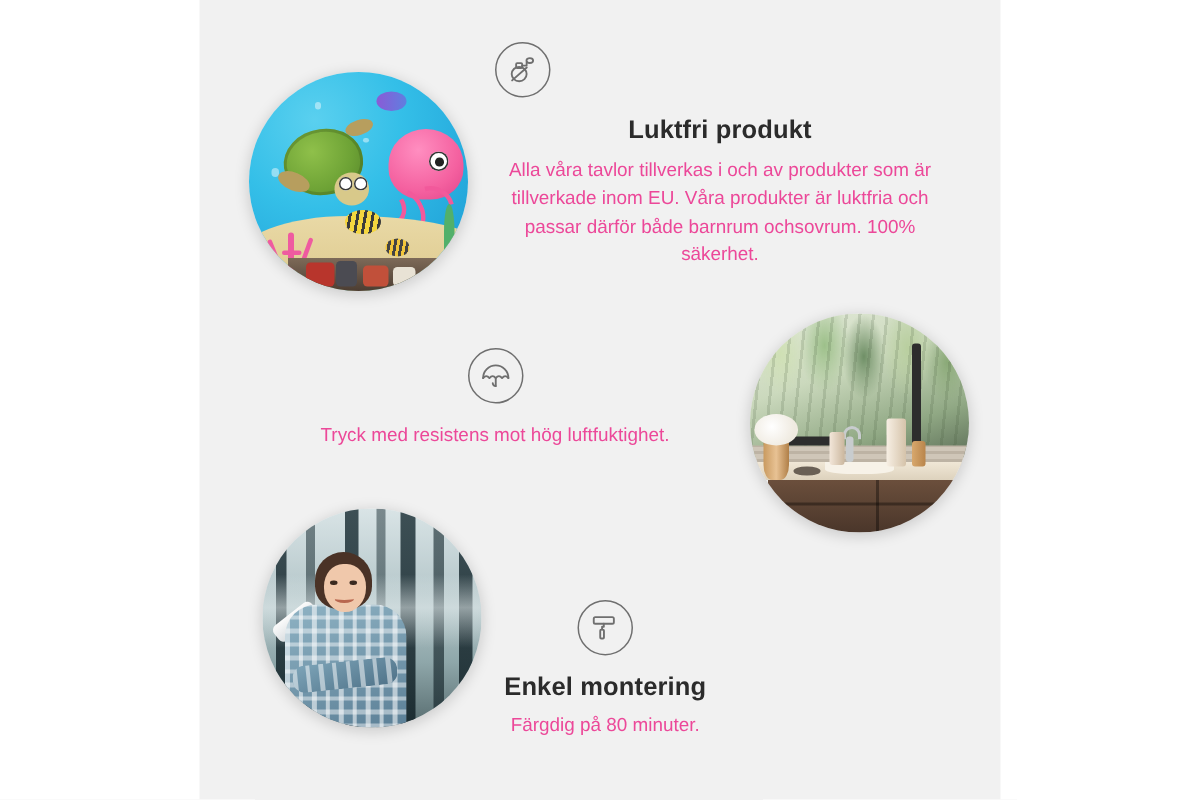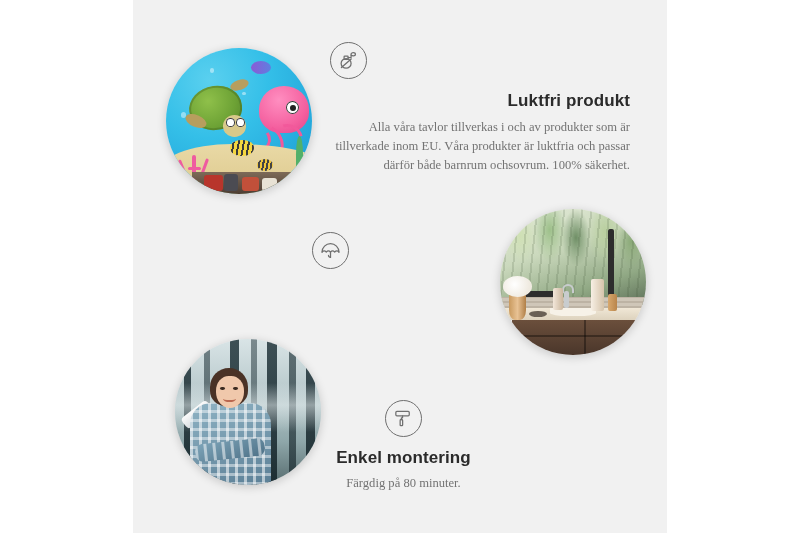--- a/index.html
+++ b/index.html
@@ -274,25 +274,25 @@
     border:1.6px solid #6f6f6f;
     display:flex; align-items:center; justify-content:center;
   }
   .icon-circle svg { display:block; }
 
   .f-title {
     font-size:17px; font-weight:bold; color:#2b2b2b;
     letter-spacing:.1px; line-height:1.2;
   }
   .f-body {
-    font-size:12.6px; color:#737373; line-height:1.48;font-family:Liberation Serif, serif;
-  }
-
-  
-  #feat-odour { left:330px; top:42px; width:300px; text-align:right; }
+    font-size:12.6px; color:#ec4899; line-height:1.48;
+  }
+
+  
+  #feat-odour { left:330px; top:28px; width:300px; text-align:center; }
   #feat-odour .icon-circle { margin-bottom:12px; }
   #feat-odour .f-title { margin-bottom:7px; }
 
   
   #feat-water { left:180px; top:232px; width:300px; text-align:center; }
   #feat-water .icon-circle { margin:0 auto 12px auto; }
   #feat-water .f-title { margin-bottom:6px; }
 
   
   #feat-mount { left:265px; top:400px; width:265px; text-align:center;padding-left:12px; }
@@ -405,20 +405,21 @@
 
   <div class="feature" id="feat-water">
     <div class="icon-circle">
       <svg width="23" height="23" viewBox="0 0 24 24" fill="none" stroke="#6f6f6f" stroke-width="1.3" stroke-linecap="round" stroke-linejoin="round">
         <path d="M3.2 13.6 A8.8 8.8 0 0 1 20.8 13.6"></path>
         <path d="M3.2 13.6 q2.2 -2.6 4.4 0 q2.2 -2.6 4.4 0 q2.2 -2.6 4.4 0 q2.2 -2.6 4.4 0"></path>
         <line x1="12" y1="13.6" x2="12" y2="19.2"></line>
         <path d="M12 19.2 a2.1 2.1 0 0 1 -2.1 -2.1"></path>
       </svg>
     </div>
+    <div class="f-body">Tryck med resistens mot hög luftfuktighet.</div>
   </div>
 
   <div class="feature" id="feat-mount">
     <div class="icon-circle">
       <svg width="23" height="23" viewBox="0 0 24 24" fill="none" stroke="#6f6f6f" stroke-width="1.3" stroke-linecap="round" stroke-linejoin="round">
         <rect x="4" y="4.6" width="14" height="4.6" rx="1.1"></rect>
         <path d="M11 9.2 v2.1 h-1.2 v2.0"></path>
         <rect x="8.5" y="13.3" width="2.6" height="6.2" rx="0.7"></rect>
       </svg>
     </div>

